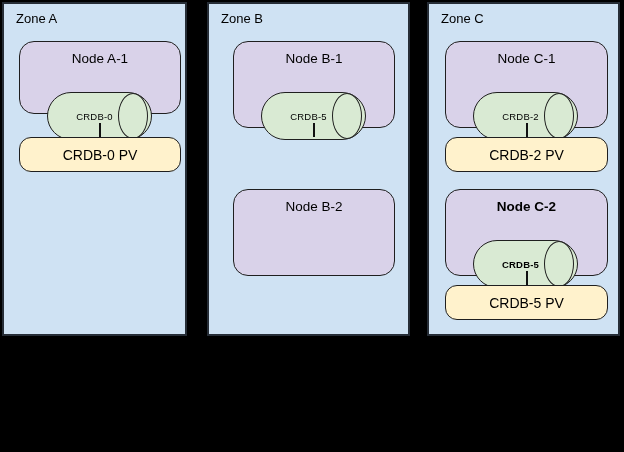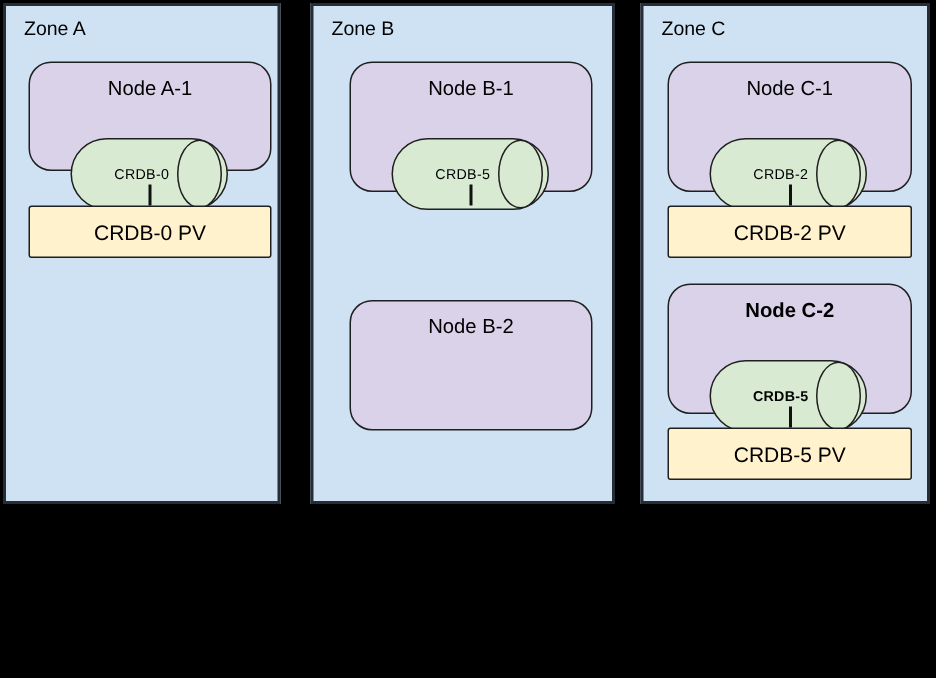--- a/index.html
+++ b/index.html
@@ -72,21 +72,21 @@
     position: absolute;
     width: 2px;
     background: #111;
     z-index: 3;
   }
   .pv {
     position: absolute;
     height: 35px;
     background: #fff2cc;
     border: 1.5px solid #1f1f1f;
-    border-radius: 2px;
+    border-radius: 12px;
     box-sizing: border-box;
     display: flex;
     align-items: center;
     justify-content: center;
     font-size: 14px;
   }
 </style>
 </head>
 <body>
 
@@ -117,21 +117,21 @@
       <div class="node-label">Node B-1</div>
       <div class="cyl">
         <div class="cyl-cap"></div>
         <span class="cyl-label">CRDB-5</span>
       </div>
     </div>
 
     <div class="connector" style="left:104px; top:119px; height:14px;"></div>
 
 
-    <div class="node" style="left:24px; top:185px; width:162px; height:87px;margin-top:11px;">
+    <div class="node" style="left:24px; top:185px; width:162px; height:87px;">
       <div class="node-label">Node B-2</div>
     </div>
   </div>
 
   <div class="zone" style="left:427px; width:193px;">
     <div class="zone-label">Zone C</div>
 
     <div class="node" style="left:16px; top:37px; width:163px; height:87px;">
       <div class="node-label">Node C-1</div>
       <div class="cyl">

